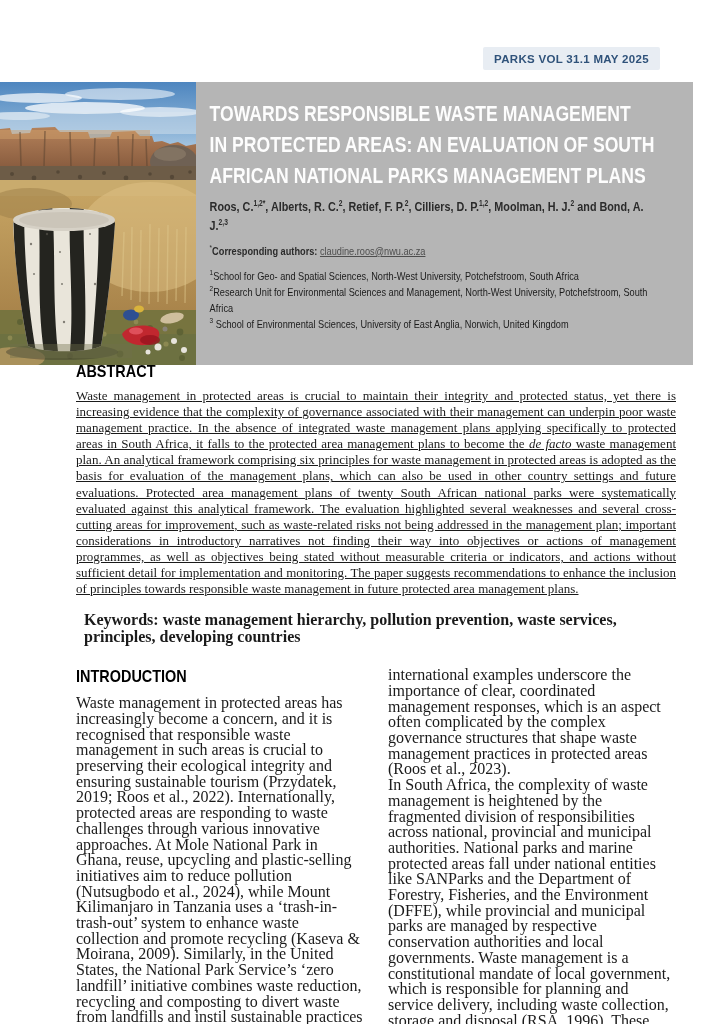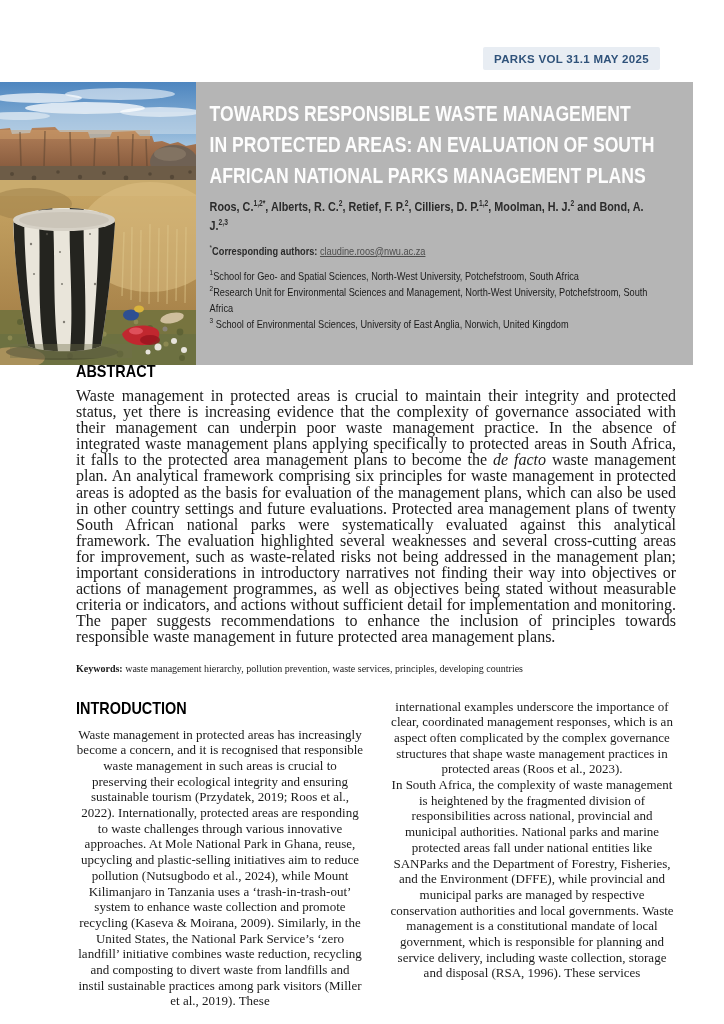--- a/index.html
+++ b/index.html
@@ -28,25 +28,25 @@
   .email { color:#4d4d4d; text-decoration:underline; cursor:pointer; }
   .affiliations { margin-top:9px; }
   .affiliations p { margin:0; color:#1c1c1c; font-size:11.5px; line-height:16px; }
   .affiliations sup { font-size:0.7em; line-height:0; }
 
   
   .main { position:absolute; top:362px; left:76px; width:600px; color:#1a1a1a; }
   .h2 { display:inline-block; margin:0; color:#000; font-size:17px; line-height:20px;
         font-weight:bold; transform:scaleX(0.85); transform-origin:0 50%; }
   .serif { font-family:"Liberation Serif", serif; }
-  .abstract-text { margin:6px 0 14px 0; font-size:16px; line-height:16.1px; text-align:justify; }
-  .keywords { margin:0 0 22px 0; font-size:10px; line-height:17px; }
+  .abstract-text { margin:6px 0 14px 0; font-size:13px; line-height:16.1px; text-align:justify;text-decoration:underline; }
+  .keywords { margin:0 0 22px 8px; font-size:16px; line-height:17px;font-weight:bold; }
   .columns { display:flex; gap:24px; margin-top:2px; }
   .col { width:292px; }
-  .col p { margin:0; font-size:13px; line-height:15.7px; text-align:center; }
+  .col p { margin:0; font-size:16px; line-height:15.7px; text-align:left; }
   .col .h2 { margin-bottom:8px; }
   .col-right p + p { }
 
   
   .footer { position:absolute; top:983px; left:62px; width:600px; display:flex;
             justify-content:space-between; font-size:11.5px; font-weight:bold; }
   .footer .doi { color:#4a4a4a; }
   .footer .journal { color:#2f527a; }
 </style>
 </head>

